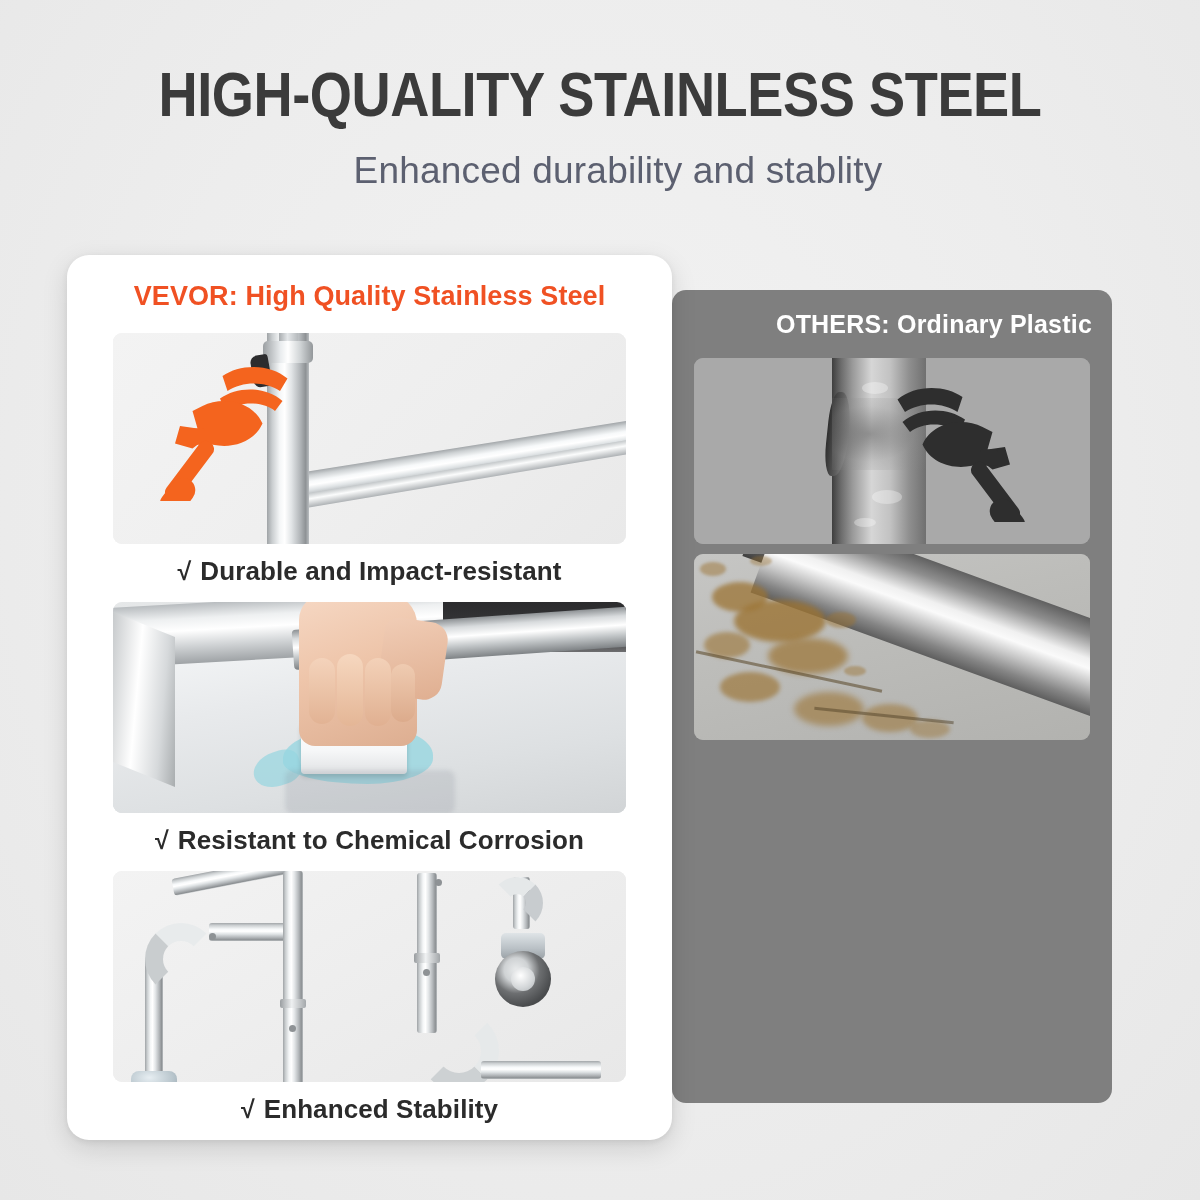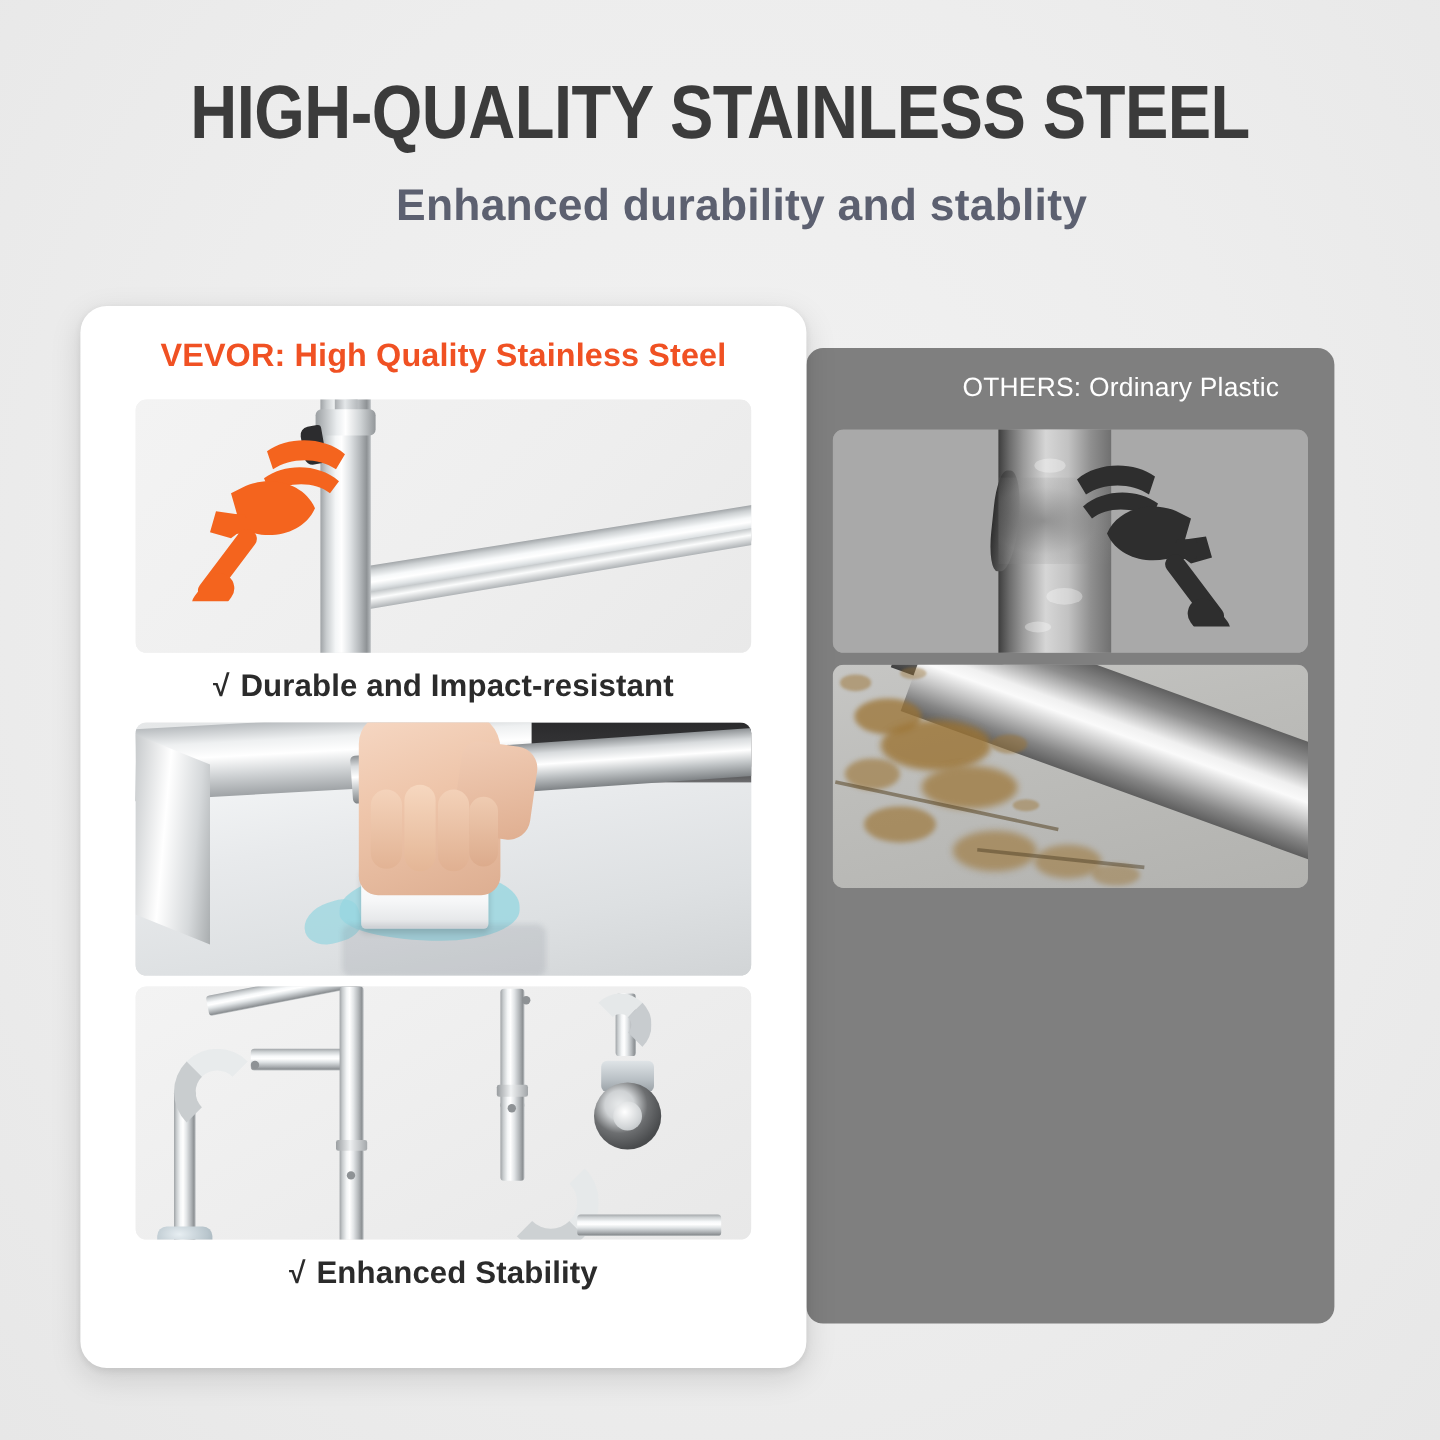--- a/index.html
+++ b/index.html
@@ -23,37 +23,37 @@
   .title {
     margin-top:58px;
     font-family:"Liberation Sans Narrow","Liberation Sans", sans-serif;
     font-size:63px; font-weight:bold; letter-spacing:-0.5px;
     color:#3b3b3b;
     transform:scaleX(0.86); transform-origin:center;
     white-space:nowrap;
   }
   .subtitle {
     margin-top:20px;
-    font-size:37px; font-weight:700; color:#5c6070;
+    font-size:37px; font-weight:400; color:#5c6070;
     letter-spacing:0.2px;
     padding-left:36px;
   }
 
   
   .others-panel {
     position:absolute;
     left:672px; top:290px;
     width:440px; height:813px;
     background:#7f7f7f;
     border-radius:14px;
   }
   .others-title {
     position:absolute; top:20px; left:0; width:524px;
     text-align:center;
-    font-size:22px; font-weight:normal; color:#ffffff;
+    font-size:25px; font-weight:bold; color:#ffffff;
     letter-spacing:0.2px;
   }
   .others-list {
     position:absolute; top:68px; left:0; width:440px;
     padding:0 22px;
   }
   .others-item { margin-bottom:10px; }
   .others-thumb {
     width:100%; height:186px;
     border-radius:9px;
@@ -403,20 +403,23 @@
             <div class="v2-sponge"></div>
             <div class="v2-hand"></div>
             <div class="v2-hand2"></div>
             <div style="position:absolute;left:196px;top:56px;width:26px;height:66px;background:linear-gradient(180deg,#f4d3bb,#e2b394);border-radius:13px;"></div>
             <div style="position:absolute;left:224px;top:52px;width:26px;height:72px;background:linear-gradient(180deg,#f6d7bf,#e4b696);border-radius:13px;"></div>
             <div style="position:absolute;left:252px;top:56px;width:26px;height:68px;background:linear-gradient(180deg,#f3d1b8,#e0b091);border-radius:13px;"></div>
             <div style="position:absolute;left:278px;top:62px;width:24px;height:58px;background:linear-gradient(180deg,#efcbb1,#dcab8c);border-radius:12px;"></div>
             <div style="position:absolute;left:172px;top:168px;width:170px;height:44px;background:rgba(120,130,138,0.18);border-radius:8px;filter:blur(2px);"></div>
           </div>
         </div>
+        <div class="vevor-cap">
+          <span class="mark-check">√</span><span>Resistant to Chemical Corrosion</span>
+        </div>
       </div>
 
       <div class="vevor-item">
         <div class="vevor-thumb">
           <div class="art">
             <div class="v3-bg"></div>
 
             <div class="pipe-h leg" style="left:60px;top:8px;width:400px;height:17px;transform:rotate(-11deg);transform-origin:left center;"></div>
 
             <div class="pipe leg" style="left:32px;top:86px;width:18px;height:130px;"></div>

